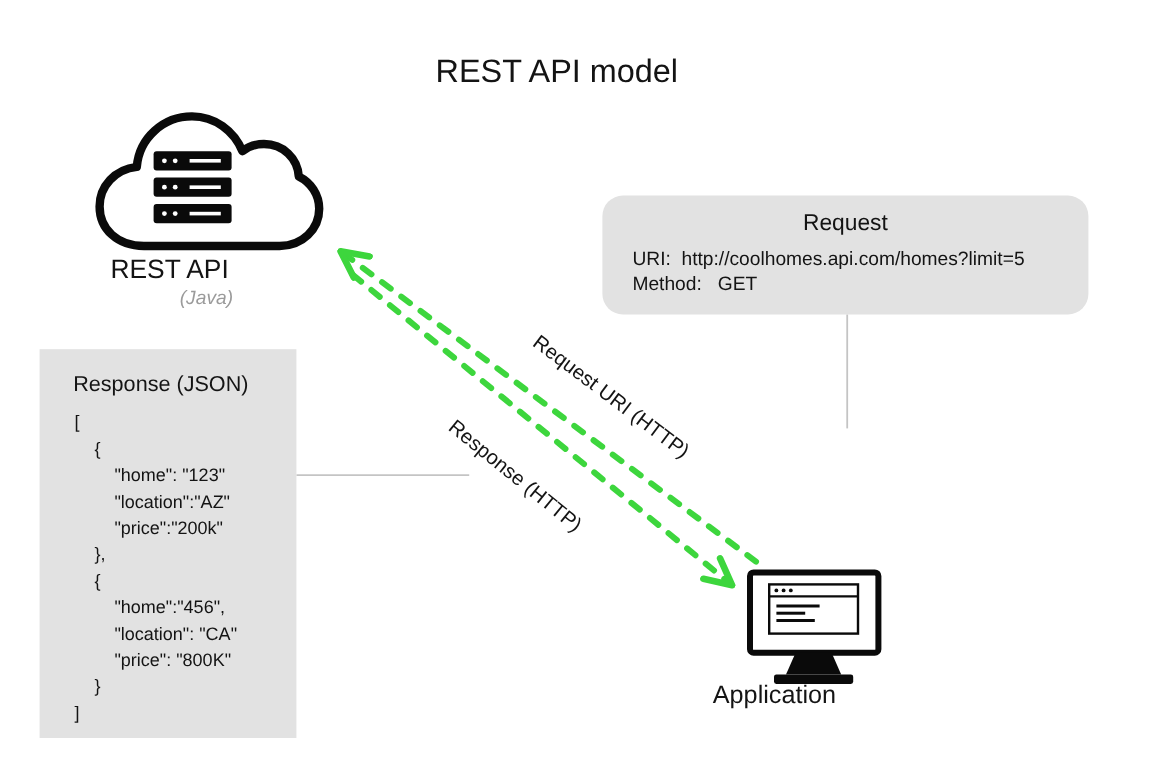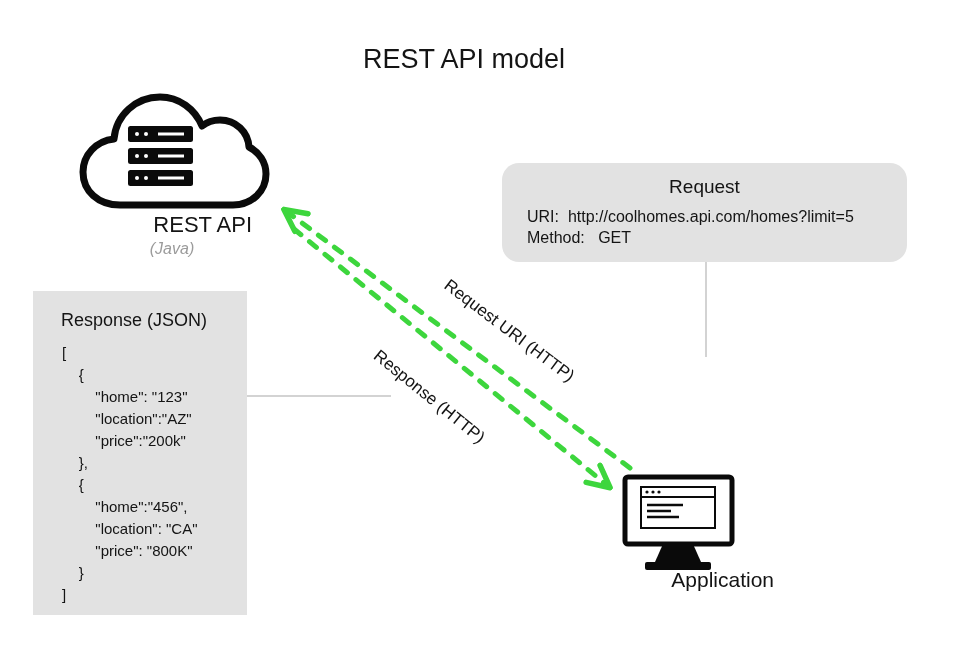--- a/index.html
+++ b/index.html
@@ -5,21 +5,21 @@
   * { box-sizing: border-box; }
   html, body { margin: 0; padding: 0; background: #fff; }
   body { font-family: "Liberation Sans", "DejaVu Sans", sans-serif; color: #111; }
   #canvas { position: relative; width: 974px; height: 647px; background: #fff; overflow: hidden; }
 
   .overlay { position: absolute; left: 0; top: 0; width: 974px; height: 647px; pointer-events: none; }
 
   .title { position: absolute; left: 0; top: 44px; width: 928px; text-align: center;
            font-size: 27px; color: #141414; }
 
-  .label    { position: absolute; text-align: right; font-size: 22px; color: #141414; }
+  .label    { position: absolute; text-align: left; font-size: 22px; color: #141414; }
   .sublabel { position: absolute; text-align: center; font-size: 16px; color: #9b9b9b; }
 
   .rest-api-label { left: 92px;  top: 212px; width: 160px; }
   .rest-api-sub   { left: 92px;  top: 240px; width: 160px; font-style: italic; }
   .app-label      { left: 594px; top: 568px; width: 180px; font-size: 21px; }
   .app-sub        { left: 594px; top: 595px; width: 180px; }
 
   .box { position: absolute; background: #e2e2e2; }
   .request-box  { left: 502px; top: 163px; width: 405px; height: 99px; padding-top: 13px; border-radius: 17px; }
   .request-box .box-title { text-align: center; font-size: 19px; margin-bottom: 10px; color: #141414; }

